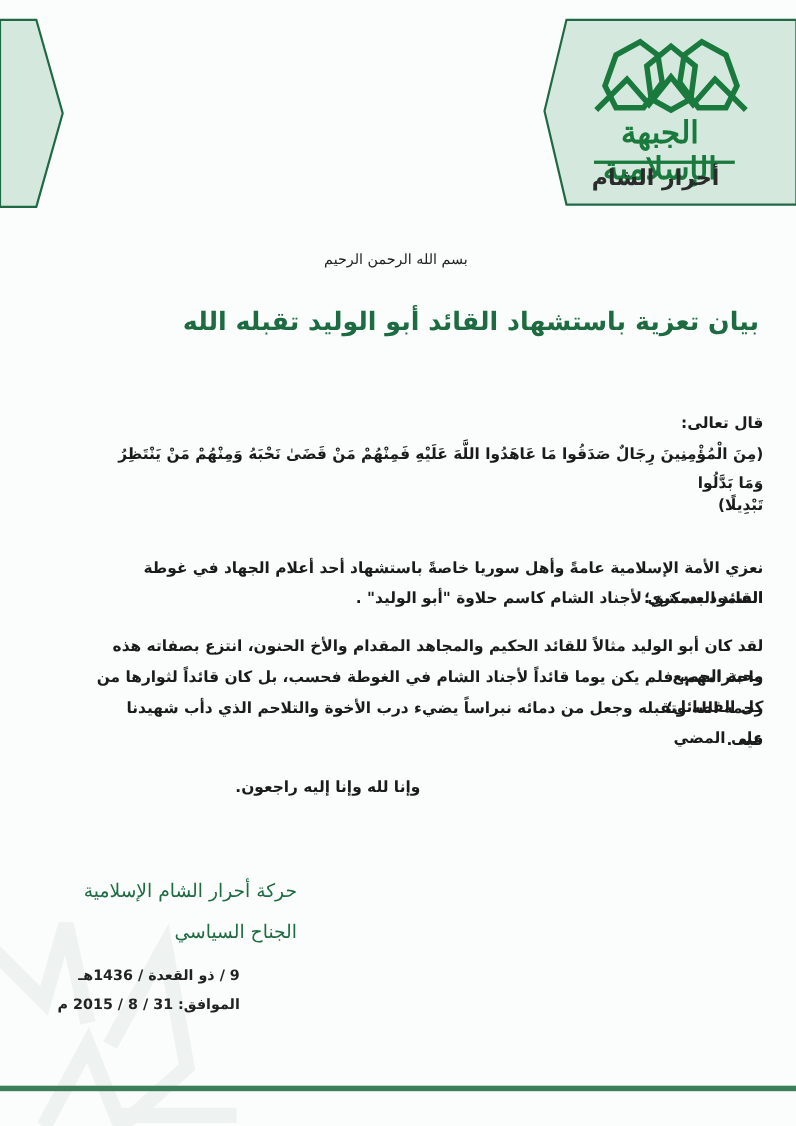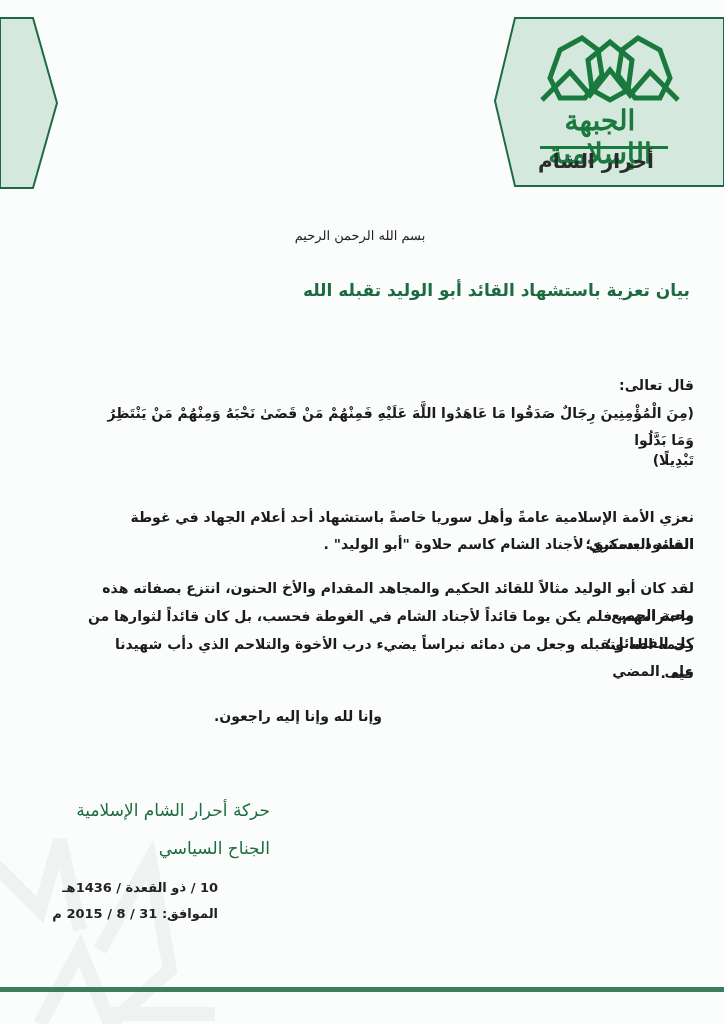--- a/index.html
+++ b/index.html
@@ -24,21 +24,21 @@
     position:absolute; left:538px; top:149px; width:130px; text-align:left;
     font-size:20px; font-weight:bold; color:#2b2b2b; direction:rtl;
   }
   
   .basmala {
     position:absolute; left:240px; top:228px; width:240px; text-align:center;
     font-family:"DejaVu Serif", serif; font-size:13px; color:#222; direction:rtl;
   }
   .title {
     position:absolute; left:100px; top:280px; width:590px; text-align:right;
-    font-size:17px; font-weight:bold; color:#1d6b40; direction:rtl;
+    font-size:23px; font-weight:bold; color:#1d6b40; direction:rtl;
   }
   .text {
     position:absolute; right:30px; width:610px; direction:rtl; text-align:right;
     font-size:14px; font-weight:bold; line-height:27px; color:#1b1b1b;
   }
   .center { text-align:center; }
   .sig {
     position:absolute; left:30px; width:240px; direction:rtl; text-align:right;
     font-weight:normal; color:#1d6b40; font-size:17px;
   }
@@ -93,16 +93,16 @@
 
 <div class="text" style="top:575px;">لقد كان أبو الوليد مثالاً للقائد الحكيم والمجاهد المقدام والأخ الحنون، انتزع بصفاته هذه محبة الجميع</div>
 <div class="text" style="top:603px;">واحترامهم،  فلم يكن يوما قائداً لأجناد الشام في الغوطة فحسب، بل كان قائداً لثوارها من كل الفضائل؛</div>
 <div class="text" style="top:631px;">رحمه الله وتقبله وجعل من دمائه نبراساً يضيء درب الأخوة والتلاحم الذي دأب شهيدنا على المضي</div>
 <div class="text" style="top:660px;">فيه .</div>
 
 <div class="text center" style="top:703px; left:48px; width:500px; text-align:center;">وإنا لله وإنا إليه راجعون.</div>
 
 <div class="sig" style="top:800px;">حركة أحرار الشام الإسلامية</div>
 <div class="sig" style="top:838px;">الجناح السياسي</div>
-<div class="date" style="top:880px;">10 / ذو القعدة / 1436هـ</div>
+<div class="date" style="top:880px;">9 / ذو القعدة / 1436هـ</div>
 <div class="date" style="top:906px;">الموافق: 31 / 8 / 2015 م</div>
 
 <div id="bottom-rule" class="abs"></div>
 
 </body></html>

